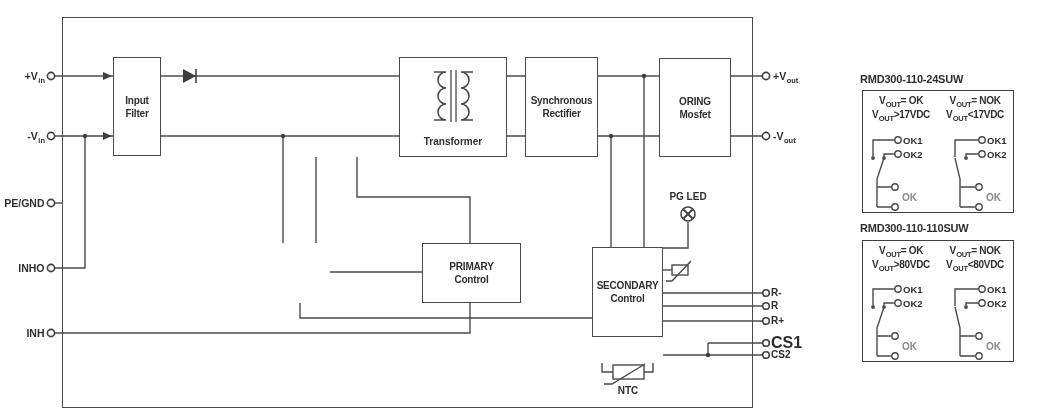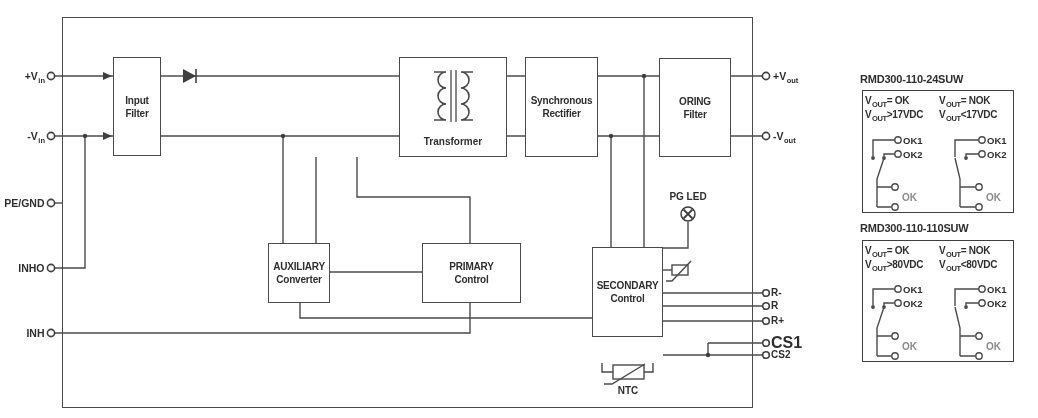--- a/index.html
+++ b/index.html
@@ -10,21 +10,21 @@
   svg.overlay{position:absolute;left:0;top:0;}
   .block{position:absolute;border:1.5px solid #4a4a4a;background:#fff;box-sizing:border-box;
          display:flex;align-items:center;justify-content:center;text-align:center;
          font-weight:bold;font-size:10px;line-height:1.3;white-space:pre-line;letter-spacing:-0.2px;}
   .lbl{position:absolute;font-weight:bold;font-size:10.5px;line-height:16px;height:16px;white-space:nowrap;}
   .lbl.right-align{text-align:right;}
   .sub{font-size:7.5px;position:relative;top:3px;margin-left:0.5px;font-weight:bold;}
   .minilbl{position:absolute;font-weight:bold;font-size:10px;text-align:center;white-space:nowrap;}
   .table-title{position:absolute;font-weight:bold;font-size:11px;letter-spacing:-0.2px;white-space:nowrap;}
   .tbox{position:absolute;border:1.5px solid #3f3f3f;box-sizing:border-box;background:#fff;}
-  .thead{position:absolute;text-align:left;font-weight:bold;font-size:10px;line-height:13px;
+  .thead{position:absolute;text-align:center;font-weight:bold;font-size:10px;line-height:13px;
          letter-spacing:-0.3px;white-space:nowrap;}
   .relay{position:absolute;}
   .relay text{font-family:"Liberation Sans",sans-serif;font-weight:bold;font-size:9.5px;fill:#2e2e2e;}
   .relay text.muted{fill:#8a8a8a;font-size:10px;}
 </style>
 </head>
 <body>
 
 <div class="canvas">
 
@@ -102,23 +102,21 @@
       <circle cx="766" cy="343" r="3.3"></circle>
       <circle cx="766" cy="355" r="3.3"></circle>
     </g>
   </svg>
 
   <div class="block" style="left:113px;top:57px;width:48px;height:99px;">Input Filter</div>
   <div class="block" style="left:399px;top:57px;width:108px;height:100px;"></div>
   <div class="block" style="left:525px;top:57px;width:73px;height:100px;">Synchronous
 Rectifier</div>
   <div class="block" style="left:659px;top:58px;width:72px;height:99px;">ORING
-Filter</div>
-  <div class="block" style="left:268px;top:243px;width:62px;height:60px;">AUXILIARY
-Converter</div>
+Mosfet</div>
   <div class="block" style="left:422px;top:243px;width:99px;height:60px;">PRIMARY
 Control</div>
   <div class="block" style="left:592px;top:247px;width:71px;height:90px;">SECONDARY
 Control</div>
 
   <svg class="overlay" style="left:425px;top:60px;" width="56" height="70" viewBox="0 0 56 70">
     <g stroke="#4a4a4a" stroke-width="1.6" fill="none">
       <path d="M26,10 V62 M31,10 V62" stroke-width="1.3"></path>
       <path d="M9,12 H21 M21,12 A8,8 0 0 0 21,28 A8,8 0 0 0 21,44 A8,8 0 0 0 21,60 M9,60 H21"></path>
       <path d="M48,12 H36 M36,12 A8,8 0 0 1 36,28 A8,8 0 0 1 36,44 A8,8 0 0 1 36,60 M48,60 H36"></path>

